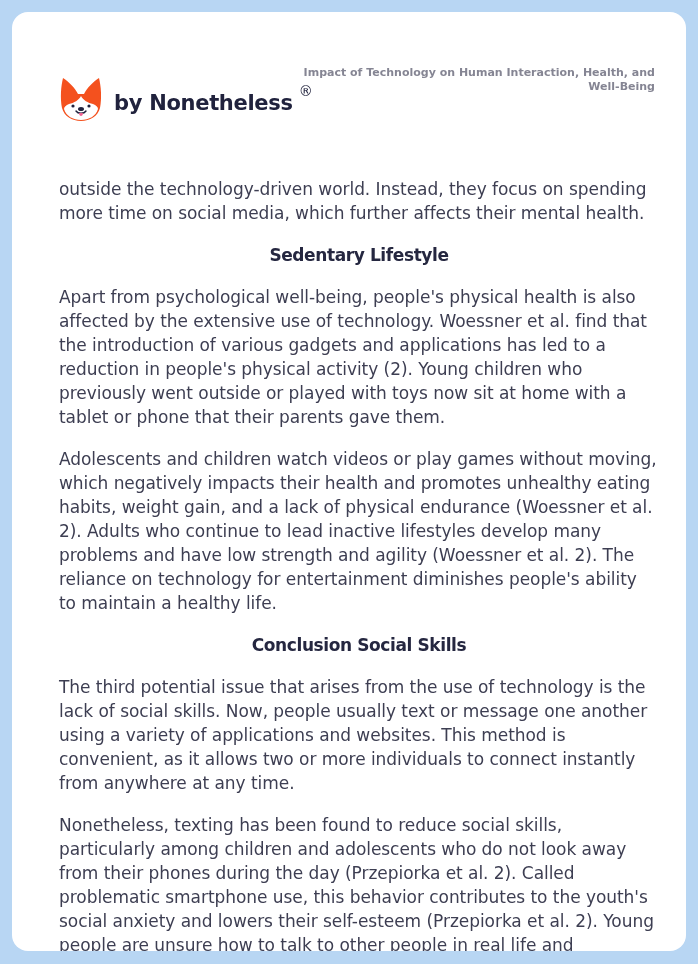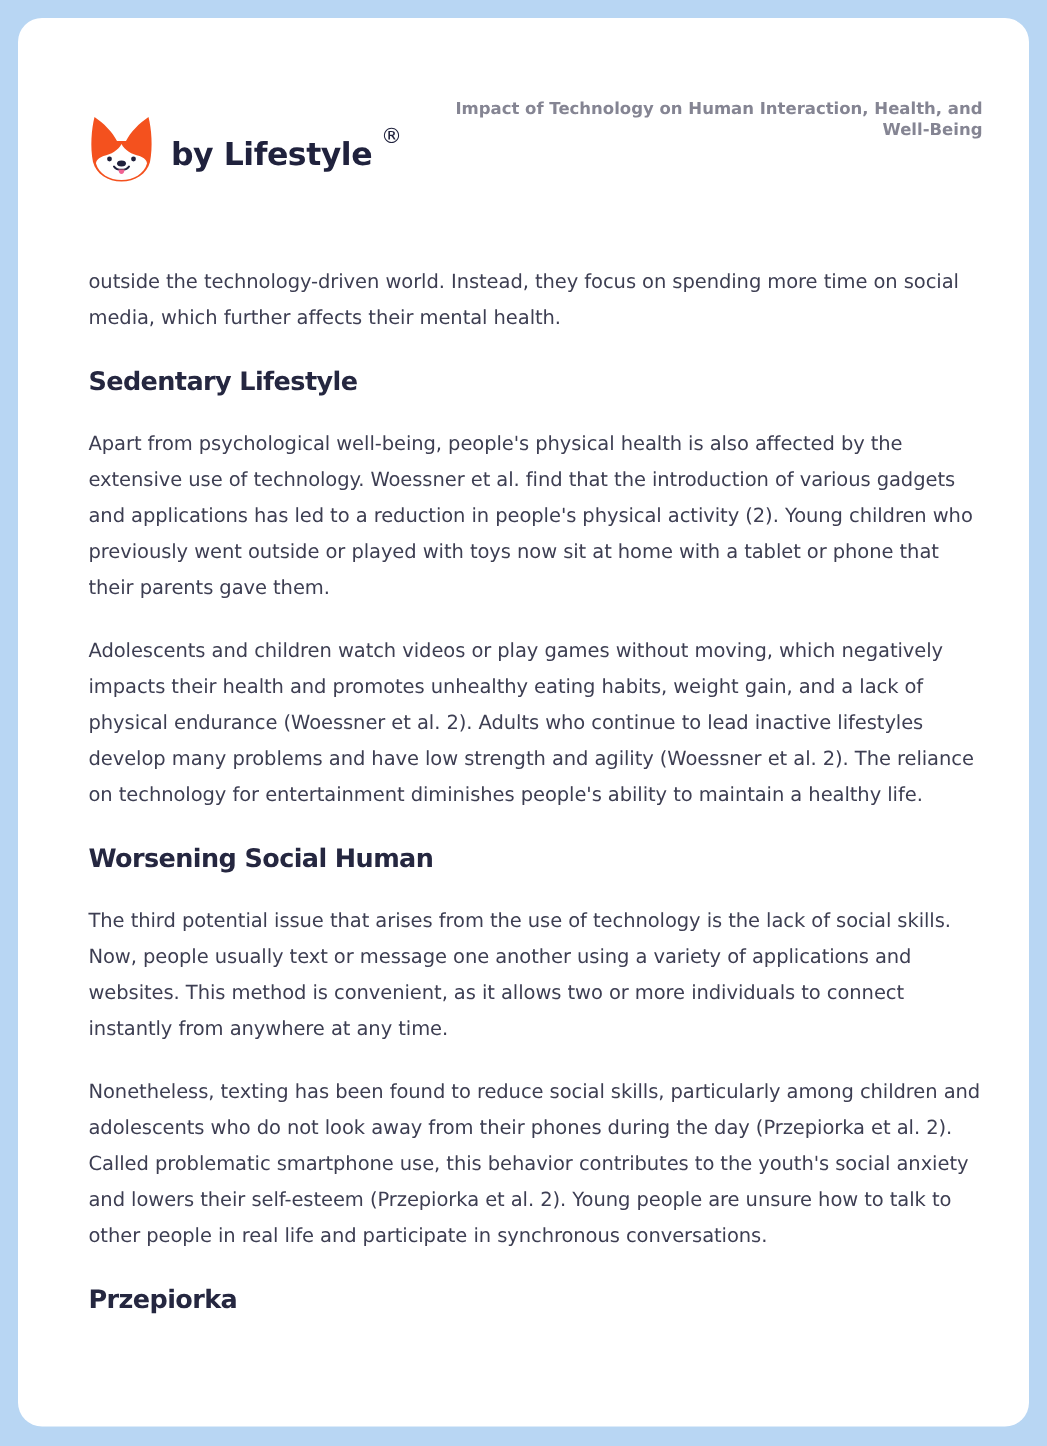--- a/index.html
+++ b/index.html
@@ -86,32 +86,33 @@
     .content {
       position: absolute;
       left: 47px;
       top: 165px;
       width: 600px;
       color: #3d3e52;
     }
     .content p {
       margin: 0 0 18px 0;
       font-family: "DejaVu Sans", sans-serif;
-      font-size: 13px;
+      font-size: 17px;
       line-height: 24px;
       letter-spacing: -0.05px;
     }
     .content h2 {
       margin: 0 0 18px 0;
       font-family: "DejaVu Sans", sans-serif;
       font-weight: bold;
       font-size: 17px;
       line-height: 24px;
       color: #252740;
       letter-spacing: -0.4px;
+      text-align: center;
     }
   </style>
 </head>
 <body>
 
 <div class="card">
 
   <div class="header">
     <div class="logo">
       <svg class="logo-icon" viewBox="0 0 42 46" xmlns="http://www.w3.org/2000/svg">
@@ -124,33 +125,33 @@
 
         <circle cx="13" cy="30" r="1.6" fill="#20223d"></circle>
         <circle cx="29" cy="30" r="1.6" fill="#20223d"></circle>
 
         <ellipse cx="21" cy="33" rx="3" ry="2" fill="#20223d"></ellipse>
 
         <path d="M16 35 C18 38 24 38 26 35" stroke="#20223d" stroke-width="1.4" fill="none" stroke-linecap="round"></path>
 
         <path d="M19 37 C19 41 23 41 23 37 Z" fill="#f06292"></path>
       </svg>
-      <span class="logo-text">by Lifestyle</span>
+      <span class="logo-text">by Nonetheless</span>
       <span class="logo-reg">®</span>
     </div>
 
     <div class="doc-meta">
       <div class="doc-title">Impact of Technology on Human Interaction, Health, and Well-Being</div>
     </div>
   </div>
 
   <div class="content">
     <p>outside the technology-driven world. Instead, they focus on spending more time on social media, which further affects their mental health.</p>
     <h2>Sedentary Lifestyle</h2>
     <p>Apart from psychological well-being, people's physical health is also affected by the extensive use of technology. Woessner et al. find that the introduction of various gadgets and applications has led to a reduction in people's physical activity (2). Young children who previously went outside or played with toys now sit at home with a tablet or phone that their parents gave them.</p>
     <p>Adolescents and children watch videos or play games without moving, which negatively impacts their health and promotes unhealthy eating habits, weight gain, and a lack of physical endurance (Woessner et al. 2). Adults who continue to lead inactive lifestyles develop many problems and have low strength and agility (Woessner et al. 2). The reliance on technology for entertainment diminishes people's ability to maintain a healthy life.</p>
-    <h2>Worsening Social Human</h2>
+    <h2>Conclusion Social Skills</h2>
     <p>The third potential issue that arises from the use of technology is the lack of social skills. Now, people usually text or message one another using a variety of applications and websites. This method is convenient, as it allows two or more individuals to connect instantly from anywhere at any time.</p>
     <p>Nonetheless, texting has been found to reduce social skills, particularly among children and adolescents who do not look away from their phones during the day (Przepiorka et al. 2). Called problematic smartphone use, this behavior contributes to the youth's social anxiety and lowers their self-esteem (Przepiorka et al. 2). Young people are unsure how to talk to other people in real life and participate in synchronous conversations.</p>
     <h2>Przepiorka</h2>
   </div>
 
 </div>
 
 </body></html>

